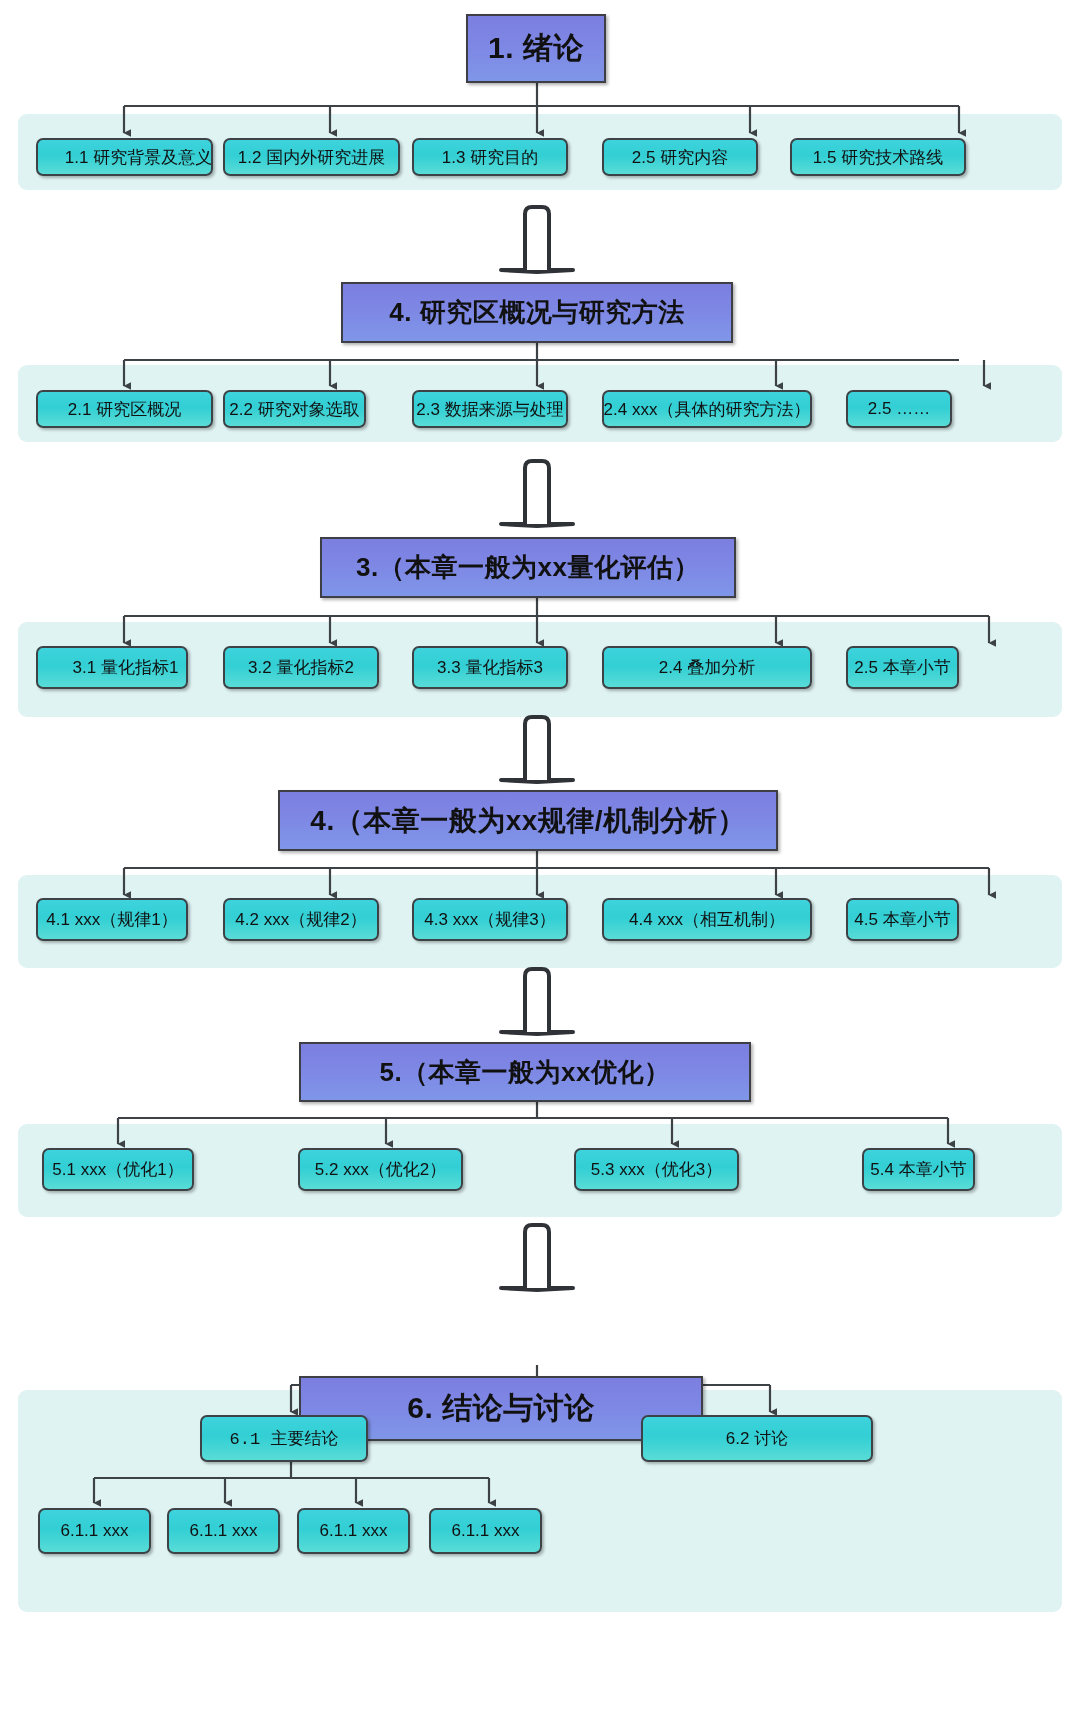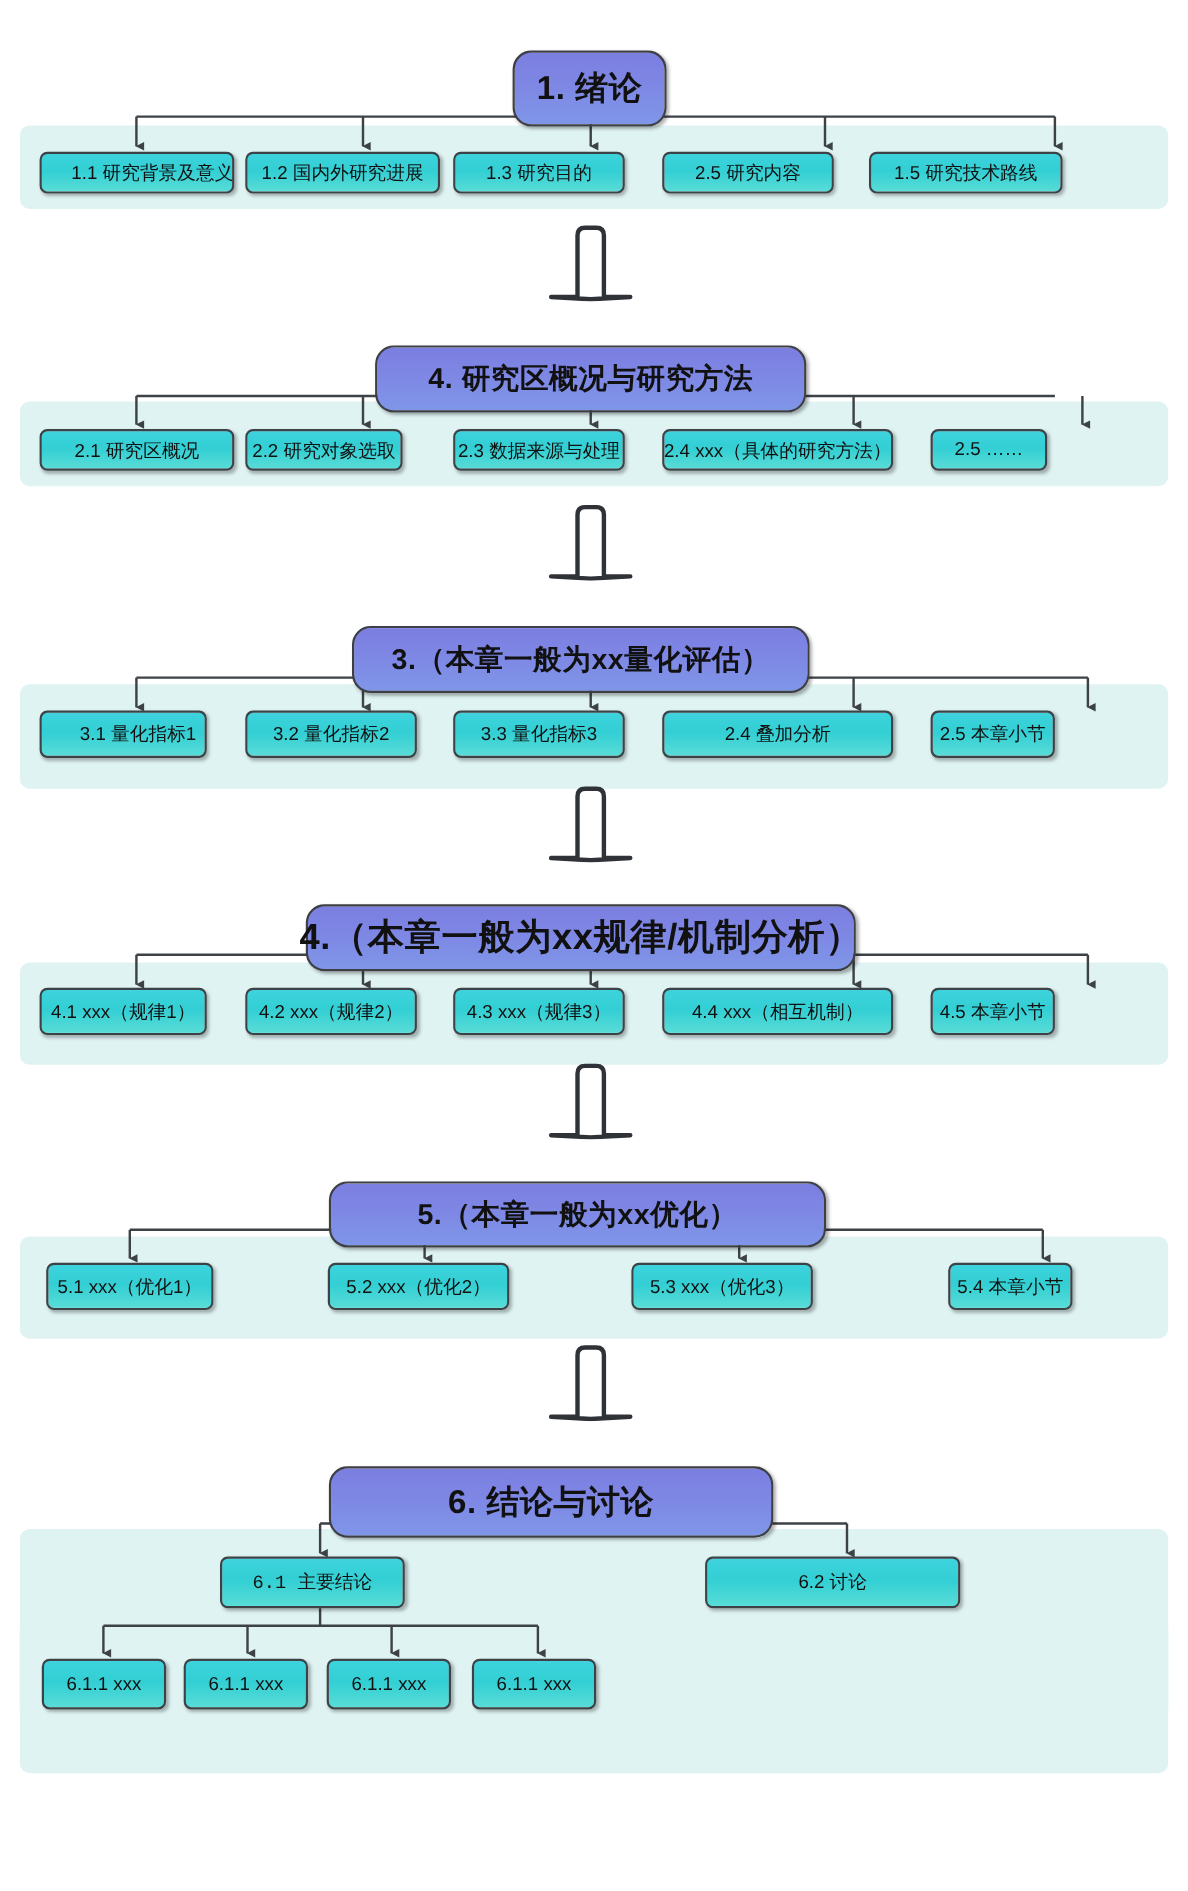--- a/index.html
+++ b/index.html
@@ -19,29 +19,28 @@
     background:#dff3f2;
     border-radius:9px;
   }
 
   
   .chapter{
     position:absolute;
     box-sizing:border-box;
     background:linear-gradient(180deg,#7b7fe0 0%,#7e86e4 40%,#7f96e8 100%);
     border:2px solid #3d3f44;
-    border-radius:17px;
+    border-radius:0;
     display:flex;align-items:center;justify-content:center;
     color:#111;
     font-weight:700;
     letter-spacing:.5px;
     box-shadow:2px 2px 3px rgba(0,0,0,.30);
     text-align:center;
     white-space:nowrap;
-    margin-top:32px;
   }
 
   
   .sec{
     position:absolute;
     box-sizing:border-box;
     background:linear-gradient(180deg,#3ed3dd 0%,#32cfd4 45%,#59dcd7 100%);
     border:2px solid #3d4247;
     border-radius:7px;
     display:flex;align-items:center;justify-content:center;
@@ -159,25 +158,25 @@
       <path class="ba-path" d="M32,66 L32,10 Q32,3 39,3 L49,3 Q56,3 56,10 L56,66 L80,66 L44,68 L8,66 Z"></path>
     </svg>
   </div>
 
   <div class="chapter" style="left:466px;top:14px;width:140px;height:69px;font-size:30px;">1. 绪论</div>
 
   <div class="chapter" style="left:341px;top:282px;width:392px;height:61px;font-size:26px;">4. 研究区概况与研究方法</div>
 
   <div class="chapter" style="left:320px;top:537px;width:416px;height:61px;font-size:26px;">3.（本章一般为xx量化评估）</div>
 
-  <div class="chapter" style="left:278px;top:790px;width:500px;height:61px;font-size:33px;">4.（本章一般为xx规律/机制分析）</div>
+  <div class="chapter" style="left:278px;top:790px;width:500px;height:61px;font-size:28px;">4.（本章一般为xx规律/机制分析）</div>
 
   <div class="chapter" style="left:299px;top:1042px;width:452px;height:60px;font-size:26px;">5.（本章一般为xx优化）</div>
 
-  <div class="chapter" style="left:299px;top:1301px;width:404px;height:65px;font-size:30px;">6. 结论与讨论</div>
+  <div class="chapter" style="left:299px;top:1376px;width:404px;height:65px;font-size:30px;">6. 结论与讨论</div>
 
   <div class="sec" style="left:36px;top:138px;width:177px;height:38px;padding-left:28px;">1.1 研究背景及意义</div>
   <div class="sec" style="left:223px;top:138px;width:177px;height:38px;">1.2 国内外研究进展</div>
   <div class="sec" style="left:412px;top:138px;width:156px;height:38px;">1.3 研究目的</div>
   <div class="sec" style="left:602px;top:138px;width:156px;height:38px;">2.5 研究内容</div>
   <div class="sec" style="left:790px;top:138px;width:176px;height:38px;">1.5 研究技术路线</div>
 
   <div class="sec" style="left:36px;top:390px;width:177px;height:38px;">2.1 研究区概况</div>
   <div class="sec" style="left:223px;top:390px;width:143px;height:38px;">2.2 研究对象选取</div>
   <div class="sec" style="left:412px;top:390px;width:156px;height:38px;">2.3 数据来源与处理</div>

